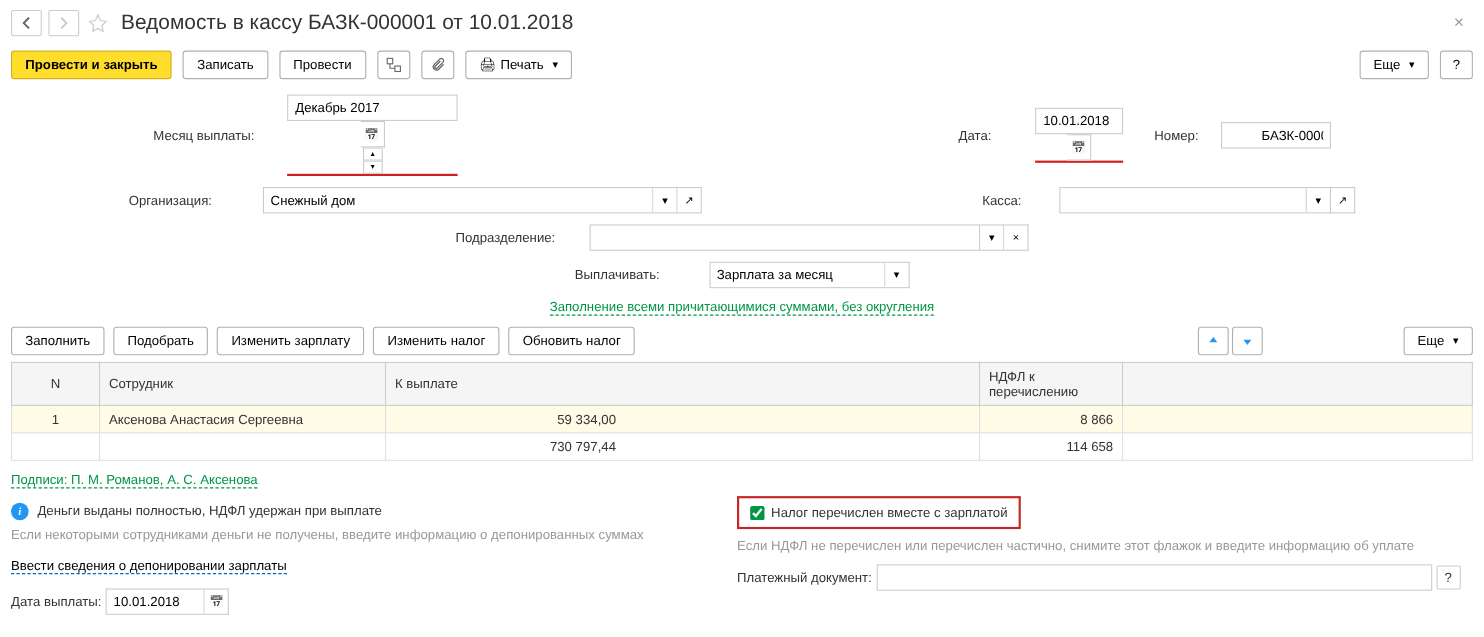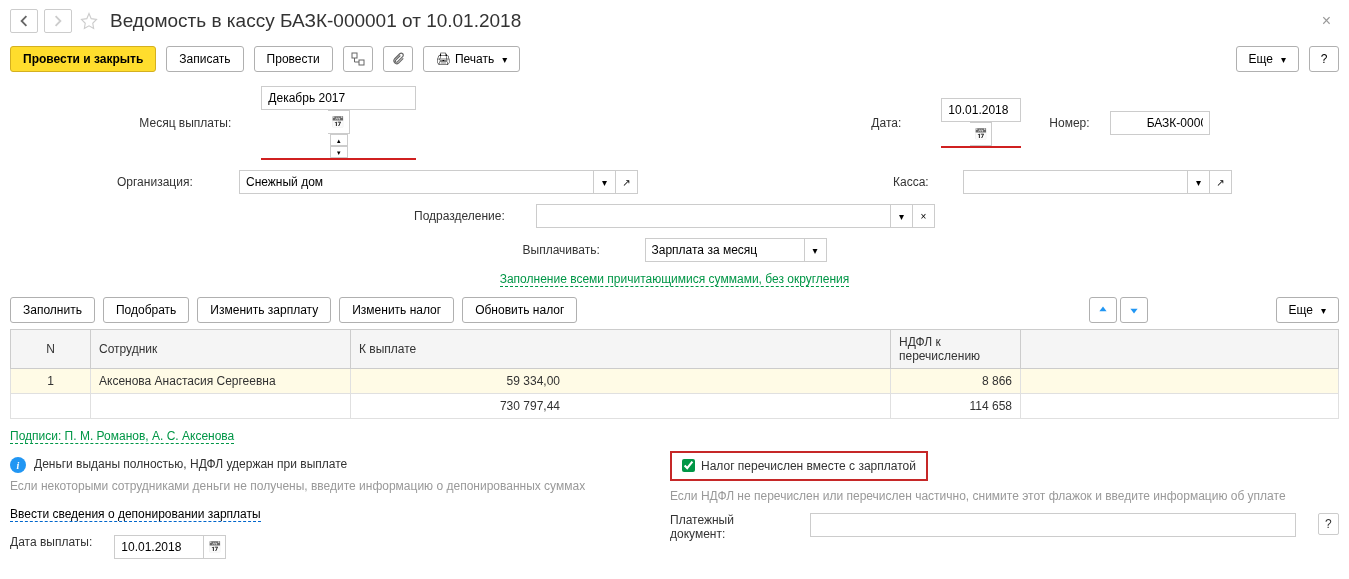--- a/index.html
+++ b/index.html
@@ -37,24 +37,24 @@
 .col-ndfl { text-align: right; }
 .row-highlight { background: #fffbe6; }
 .row-total { background: #fff; }
 .bottom-section { margin-top: 10px; }
 .info-row { display: flex; align-items: flex-start; gap: 8px; margin: 6px 0; }
 .info-icon { width: 16px; height: 16px; background: #2196f3; border-radius: 50%; color: #fff; font-size: 10px; display: flex; align-items: center; justify-content: center; font-weight: bold; font-style: italic; font-family: serif; }
 .hint-text { color: #999; font-size: 12px; }
 .two-col { display: flex; gap: 20px; }
 .left-col { flex: 0 0 640px; }
 .right-col { flex: 1; }
-.checkbox-box { border: 2px solid #c62828; padding: 6px 10px; display: inline-flex; align-items: flex-start; gap: 6px; }
+.checkbox-box { border: 2px solid #c62828; padding: 6px 10px; display: inline-flex; align-items: flex-end; gap: 6px; }
 .checkbox-box input { accent-color: #009646; }
 .help-q { width: 22px; height: 22px; border: 1px solid #ccc; border-radius: 2px; display: flex; align-items: center; justify-content: center; cursor: pointer; font-size: 12px; }
-.field-row2 { display: flex; gap: 22px; margin-top: 10px; }
+.field-row2 { display: flex; align-items: center; gap: 4px; margin-top: 10px; }
 .cal-icon::before { content: "📅"; font-size: 11px; filter: grayscale(1); }
 .print-icon::before { content: "🖨"; font-size: 12px; }
 </style>
 </head>
 <body>
 
 <div class="header-row">
   <button class="nav-btn">
       <svg viewBox="0 0 10 10">
         <path d="M7 1 L3 5 L7 9" stroke="#666" fill="none" stroke-width="1.5"></path>

